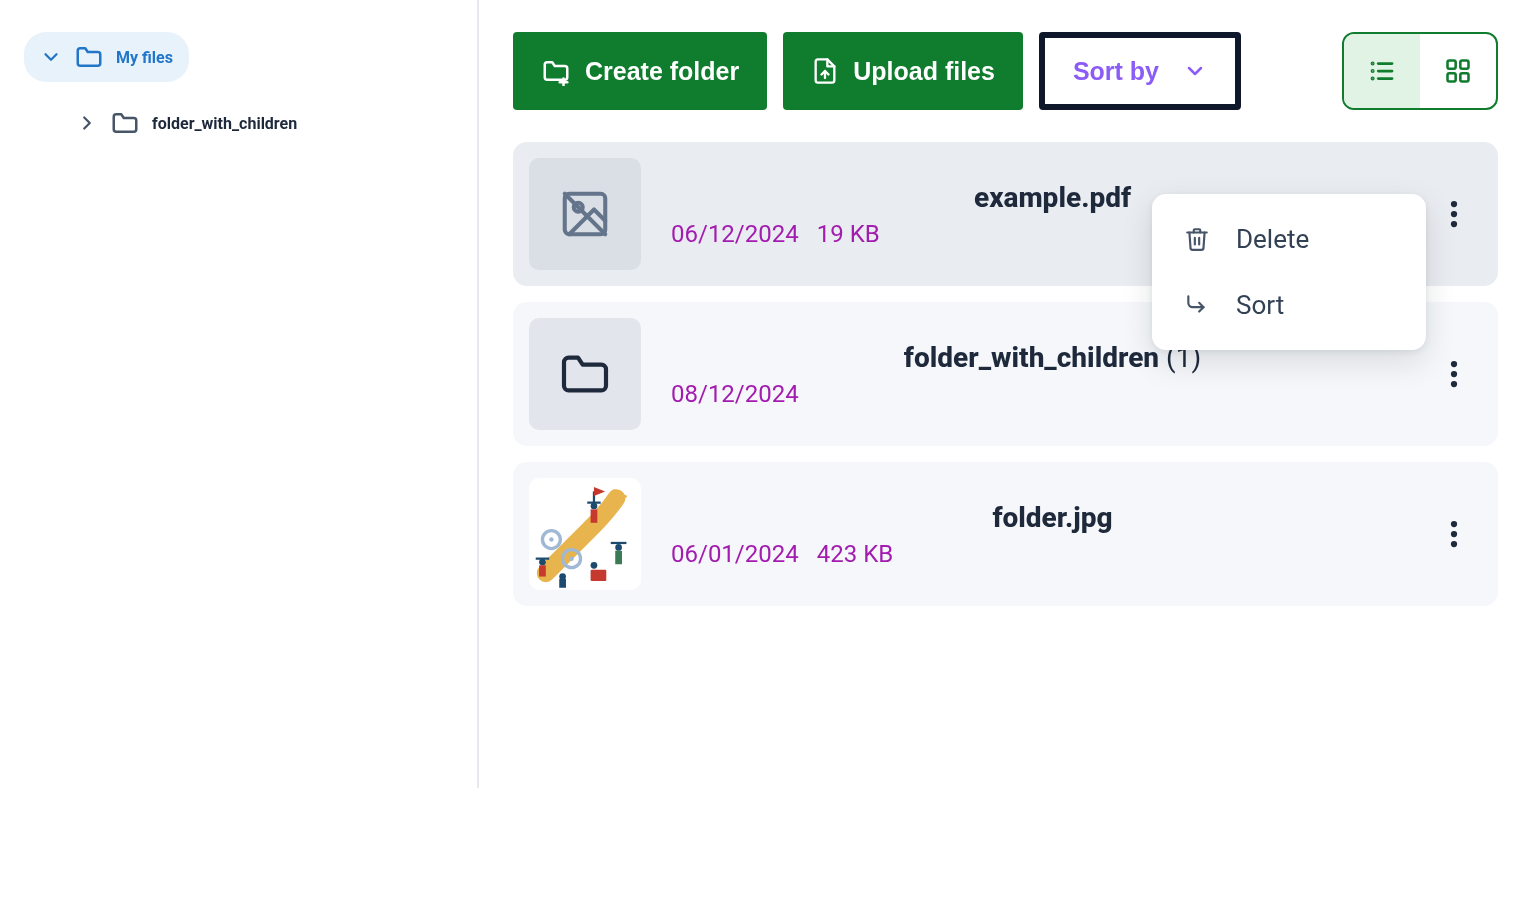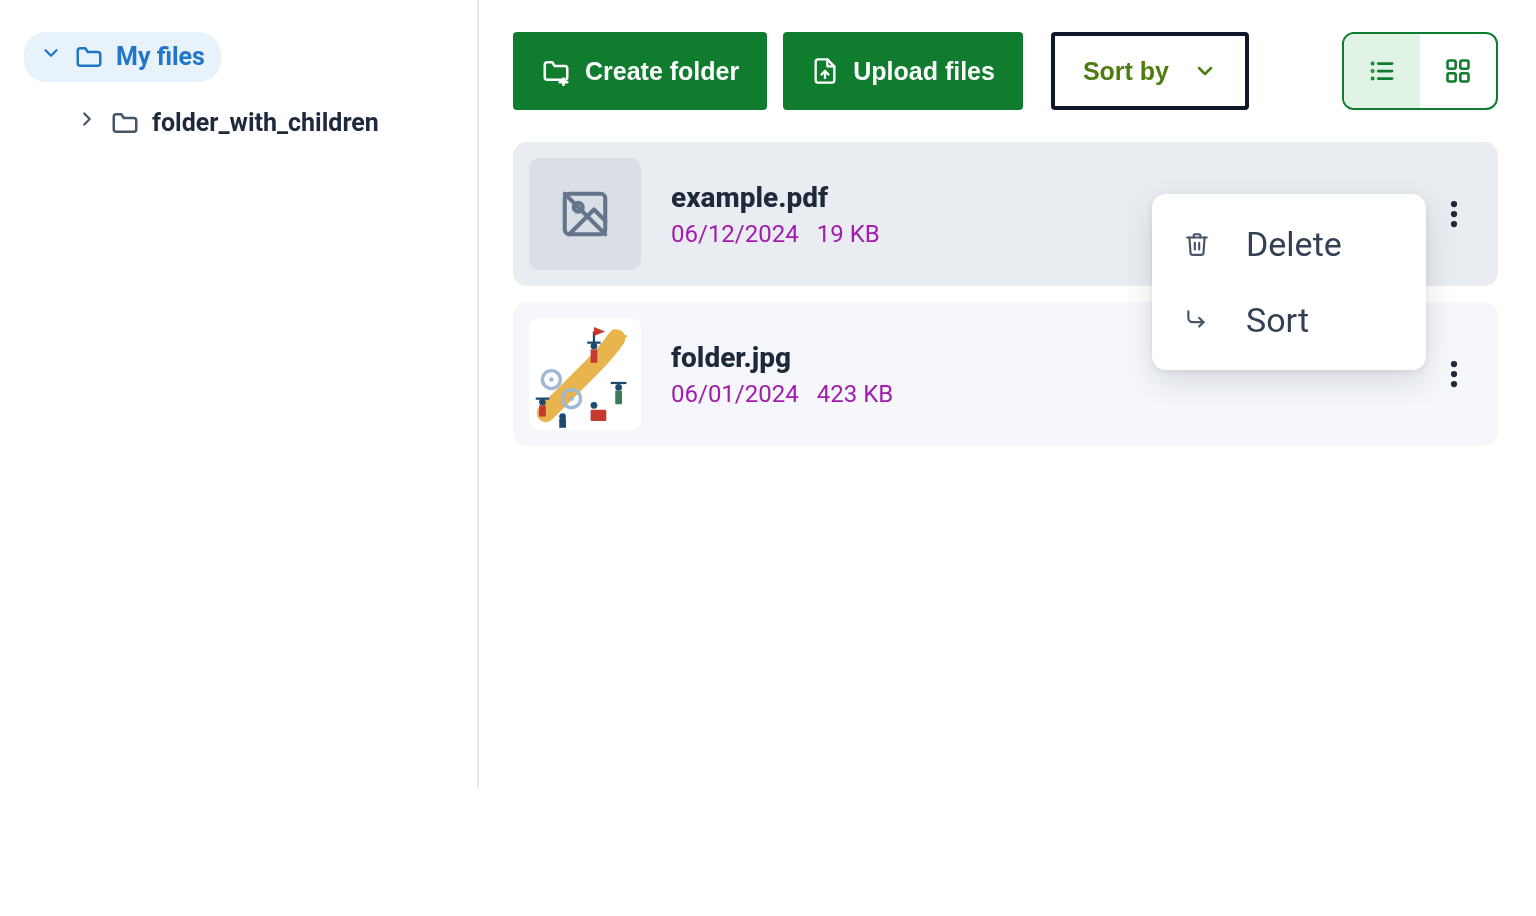--- a/index.html
+++ b/index.html
@@ -17,24 +17,25 @@
     height: 788px;
     width: 1530px;
   }
   .sidebar {
     width: 479px;
     border-right: 2px solid #e6eaef;
     padding: 32px 24px;
   }
   .tree-node {
     display: flex;
+    align-items: center;
     gap: 12px;
     padding: 10px 16px;
     border-radius: 22px;
-    font-size: 25px;
+    font-size: 16px;
     font-weight: 700;
     cursor: pointer;
     width: fit-content;
   }
   .tree-node.active {
     background: #e8f2fb;
     color: #2276c9;
   }
   .tree-node.child {
     margin-left: 40px;
@@ -66,23 +67,22 @@
     font-weight: 600;
     cursor: pointer;
     border: none;
   }
   .btn-green {
     background: #107c2e;
     color: #fff;
   }
   .btn-outline {
     background: #fff;
-    color: #4d7c0f;
-    border: 4px solid #0f172a;
-    margin-left: 12px;
+    color: #8b5cf6;
+    border: 6px solid #0f172a;
   }
   .btn-outline .chev { margin-left: 10px; }
   .spacer { flex: 1; }
   .view-toggle {
     display: inline-flex;
     height: 78px;
     border: 2px solid #107c2e;
     border-radius: 12px;
     overflow: hidden;
   }
@@ -98,20 +98,21 @@
     background: #e1f3e4;
   }
   .file-list { display: flex; flex-direction: column; gap: 16px; }
   .file-row {
     display: flex;
     align-items: center;
     background: #f5f7fa;
     border-radius: 14px;
     padding: 16px 24px 16px 16px;
     position: relative;
+    text-align: center;
   }
   .file-row.selected { background: #e9ecf0; }
   .thumb {
     width: 112px;
     height: 112px;
     border-radius: 10px;
     display: flex;
     align-items: center;
     justify-content: center;
     margin-right: 30px;
@@ -150,23 +151,23 @@
     width: 274px;
     background: #fff;
     border-radius: 14px;
     box-shadow: 0 12px 32px rgba(15, 23, 42, 0.12), 0 2px 6px rgba(15,23,42,0.08);
     padding: 12px 0;
     z-index: 10;
   }
   .menu-item {
     display: flex;
     align-items: center;
-    gap: 36px;
+    gap: 26px;
     padding: 18px 32px;
-    font-size: 34px;
+    font-size: 26px;
     color: #334155;
     cursor: pointer;
   }
   .menu-item svg { color: #475569; flex-shrink: 0; }
   .illus {
     position: relative;
     width: 100%;
     height: 100%;
   }
 </style>
@@ -263,20 +264,43 @@
         </div>
         <div class="more-btn">
           <svg width="8" height="30" viewBox="0 0 6 24" fill="currentColor">
               <circle cx="3" cy="4" r="2.5"></circle>
               <circle cx="3" cy="12" r="2.5"></circle>
               <circle cx="3" cy="20" r="2.5"></circle>
             </svg>
         </div>
       </div>
 
+      <div class="file-row">
+        <div class="thumb light">
+          <svg width="56" height="56" viewBox="0 0 24 24" fill="none" stroke="currentColor" stroke-width="1.8" stroke-linecap="round" stroke-linejoin="round">
+              <path d="M3 7a2 2 0 0 1 2-2h4l2 3h8a2 2 0 0 1 2 2v7a2 2 0 0 1-2 2H5a2 2 0 0 1-2-2V7z"></path>
+            </svg>
+        </div>
+        <div class="file-info">
+          <div class="file-name">
+            <span>folder_with_children</span>
+            <span class="count">(1)</span>
+          </div>
+          <div class="file-meta">
+            <span>08/12/2024</span>
+          </div>
+        </div>
+        <div class="more-btn">
+          <svg width="8" height="30" viewBox="0 0 6 24" fill="currentColor">
+              <circle cx="3" cy="4" r="2.5"></circle>
+              <circle cx="3" cy="12" r="2.5"></circle>
+              <circle cx="3" cy="20" r="2.5"></circle>
+            </svg>
+        </div>
+      </div>
 
       <div class="file-row">
         <div class="thumb image">
           <svg class="illus" viewBox="0 0 100 100">
             <path d="M15 85 Q40 60 55 45 Q70 30 78 18" fill="none" stroke="#e7b44d" stroke-width="16" stroke-linecap="round"></path>
             <polygon points="75,10 88,16 78,26" fill="#e7b44d"></polygon>
             <circle cx="20" cy="55" r="8" fill="none" stroke="#9fb9d5" stroke-width="3"></circle>
             <circle cx="20" cy="55" r="2" fill="#9fb9d5"></circle>
             <circle cx="38" cy="72" r="8" fill="none" stroke="#9fb9d5" stroke-width="3"></circle>
             <circle cx="38" cy="72" r="2" fill="#9fb9d5"></circle>

